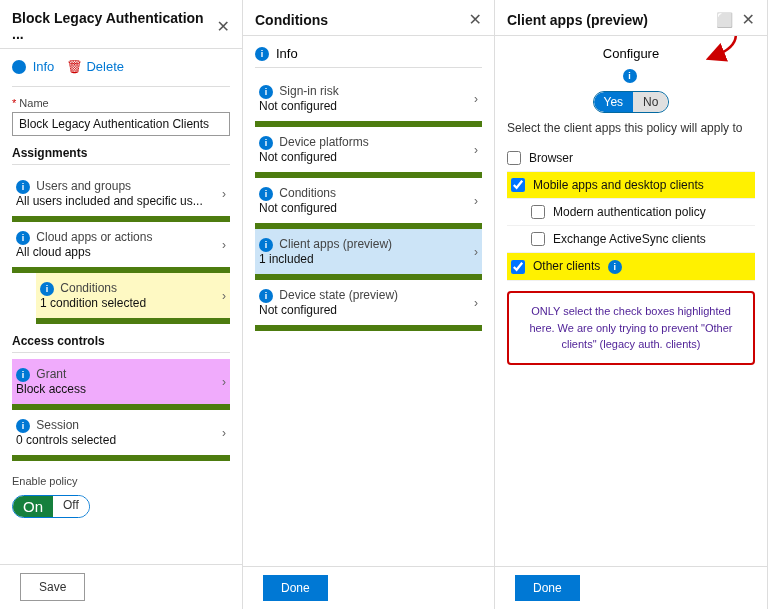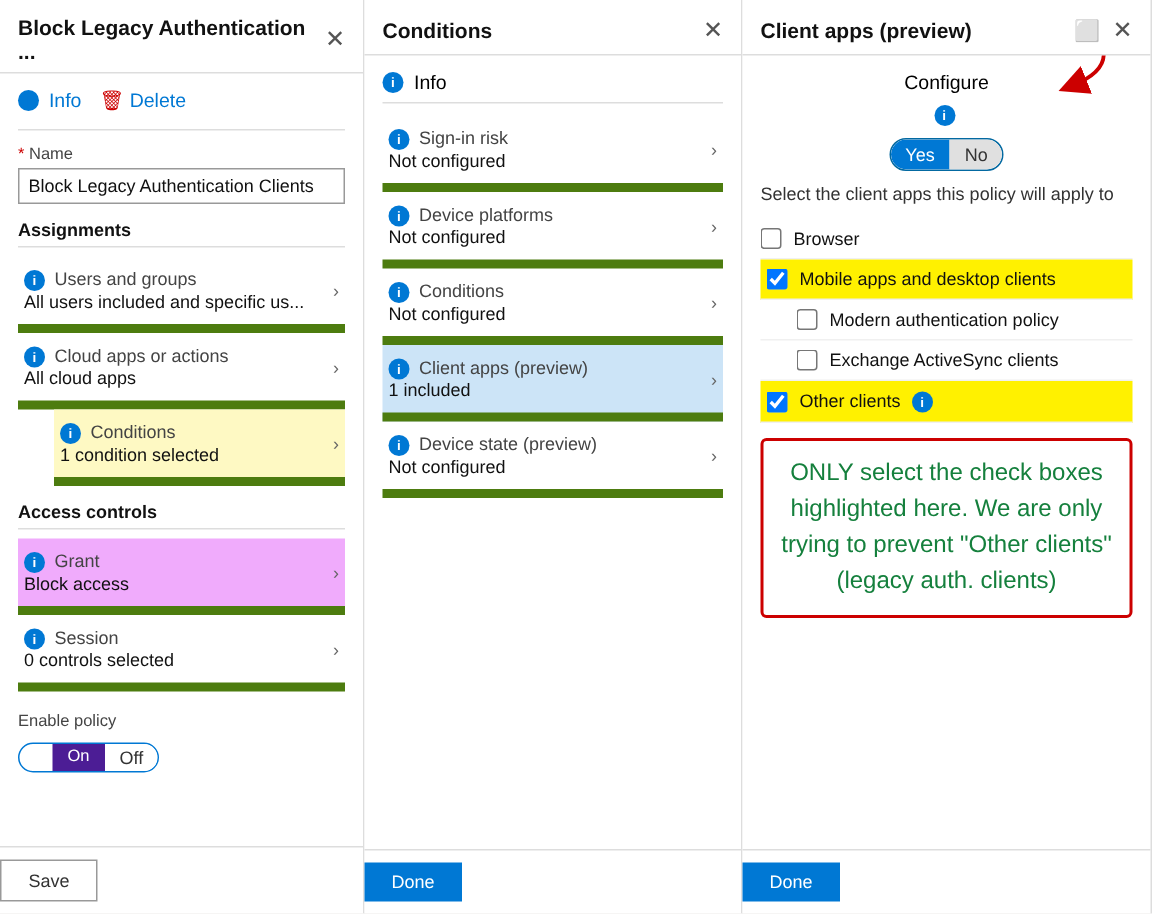--- a/index.html
+++ b/index.html
@@ -33,39 +33,39 @@
     .nav-item.highlighted-yellow { background: #f0abfc; }
     .nav-item .nav-label { font-size: 12px; color: #444; }
     .nav-item .nav-value { font-size: 12px; color: #111; font-weight: 500; }
     .nav-item .chevron { color: #666; font-size: 12px; }
     .nav-text { flex: 1; }
 
     .info-icon { display: inline-block; width: 14px; height: 14px; border-radius: 50%; background: #0078d4; color: #fff; font-size: 9px; font-weight: bold; text-align: center; line-height: 14px; margin-right: 3px; }
 
     .toggle-group { display: flex; align-items: center; gap: 8px; margin: 8px 0; }
     .toggle { display: flex; border-radius: 12px; overflow: hidden; border: 1px solid #0078d4; }
-    .toggle-on { background: #4c1d95; color: #fff; padding: 2px 10px; font-size: 11px; cursor: pointer; margin-left: 22px; }
+    .toggle-on { background: #15803d; color: #fff; padding: 2px 10px; font-size: 15px; cursor: pointer; }
     .toggle-off { background: #fff; color: #333; padding: 2px 10px; font-size: 12px; cursor: pointer; }
 
     .configure-row { display: flex; align-items: center; gap: 8px; margin-bottom: 8px; }
     .toggle-yes { background: #0078d4; color: #fff; padding: 3px 10px; border-radius: 10px 0 0 10px; font-size: 12px; cursor: pointer; }
     .toggle-no { background: #e0e0e0; color: #333; padding: 3px 10px; border-radius: 0 10px 10px 0; font-size: 12px; cursor: pointer; }
     .toggle-switch { display: flex; border: 1px solid #0369a1; border-radius: 11px; overflow: hidden; }
 
     .description-text { font-size: 12px; color: #333; margin-bottom: 10px; }
 
     .checkbox-row { display: flex; align-items: center; gap: 8px; padding: 6px 0; border-bottom: 1px solid #f0f0f0; }
     .checkbox-row.highlighted-yellow { background: #fff100; padding-left: 4px; padding-right: 4px; }
     .checkbox-row input[type="checkbox"] { width: 14px; height: 14px; cursor: pointer; }
     .checkbox-label { font-size: 12px; color: #111; }
 
     .tooltip-box { border: 2px solid #c00; border-radius: 4px; padding: 10px; margin-top: 10px; background: #fff; }
-    .tooltip-text { font-size: 16px; color: #15803d; text-align: center; line-height: 1.5; }
-
-    .panel-footer { padding: 8px 0; border-top: 1px solid #ddd; display: flex; gap: 8px; }
+    .tooltip-text { font-size: 11px; color: #4c1d95; text-align: center; line-height: 1.5; }
+
+    .panel-footer { padding: 8px 20px; border-top: 1px solid #ddd; display: flex; gap: 8px; }
     .btn-primary { background: #0078d4; color: #fff; border: none; padding: 6px 18px; font-size: 12px; cursor: pointer; }
     .btn-secondary { background: #fff; color: #333; border: 1px solid #999; padding: 6px 18px; font-size: 12px; cursor: pointer; }
     .client-apps-row { background: #cce4f7; }
 
     .info-section { display: flex; align-items: center; gap: 4px; margin-bottom: 8px; padding-bottom: 6px; border-bottom: 1px solid #ddd; }
   </style>
 </head>
 <body>
 
 <div class="panel panel-left">

